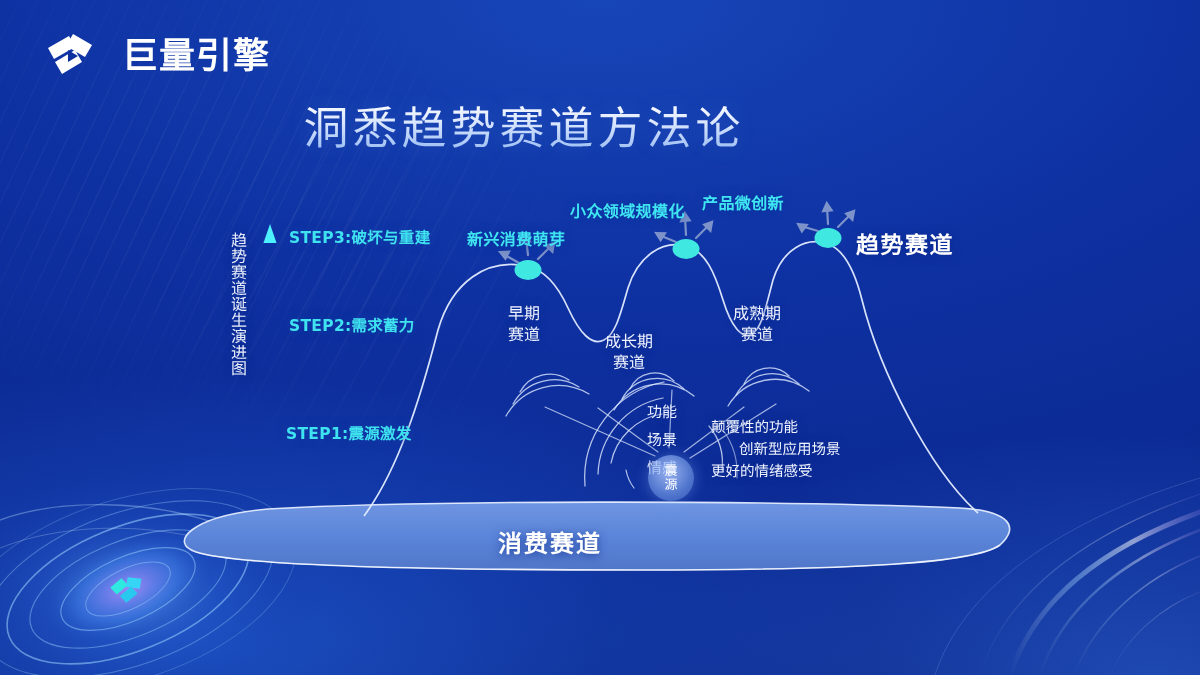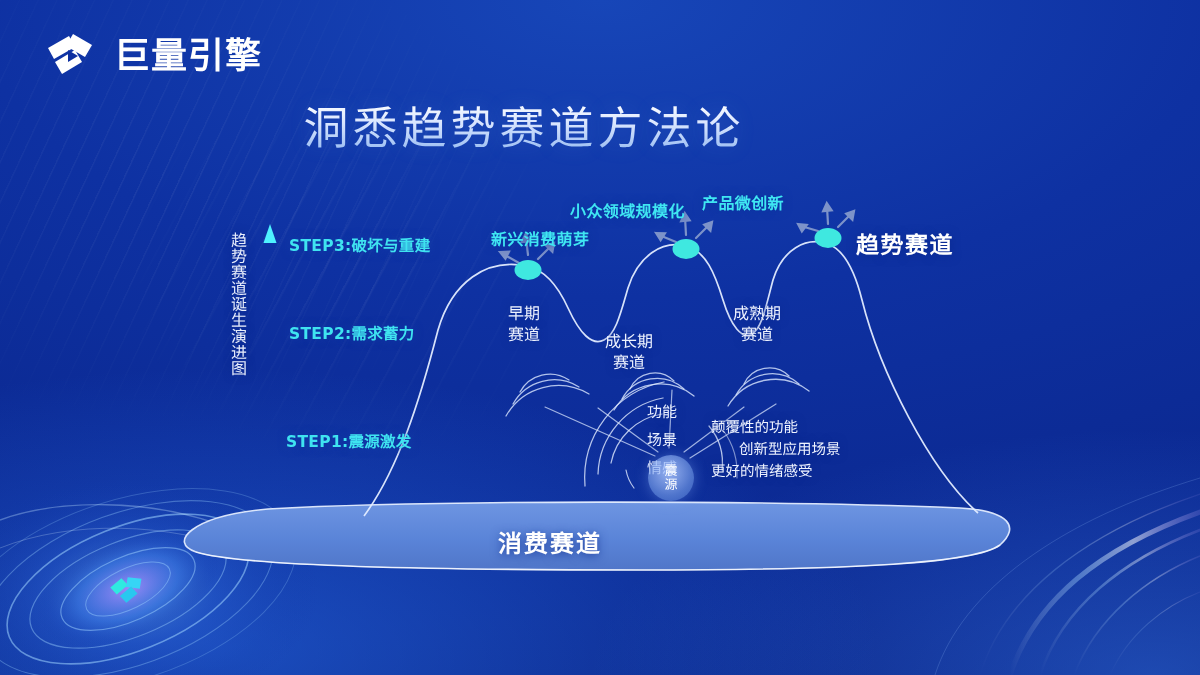--- a/index.html
+++ b/index.html
@@ -31,21 +31,21 @@
     position:absolute;left:140px;top:60px;width:600px;height:460px;
     background:repeating-linear-gradient(118deg,
        rgba(255,255,255,.05) 0px, rgba(255,255,255,.05) 1.2px,
        rgba(255,255,255,0) 3px, rgba(255,255,255,0) 26px);
     -webkit-mask-image:radial-gradient(60% 65% at 35% 45%, #000 0%, transparent 70%);
     mask-image:radial-gradient(60% 65% at 35% 45%, #000 0%, transparent 70%);
     pointer-events:none;
   }
 
   
-  .logo{position:absolute;left:42px;top:28px;display:flex;align-items:center;gap:16px;}
+  .logo{position:absolute;left:42px;top:28px;display:flex;align-items:center;gap:24px;}
   .logo .mark{width:56px;height:56px;}
   .logo .wordmark{
     font-size:36px;font-weight:700;color:#ffffff;letter-spacing:1px;
     font-family:"Liberation Sans","DejaVu Sans",sans-serif;
     line-height:1;
   }
 
   
   .title{
     position:absolute;left:0;top:92px;width:1048px;text-align:center;
@@ -65,34 +65,33 @@
     font-family:"DejaVu Sans","Liberation Sans",sans-serif;
     text-shadow:0 0 8px rgba(10,40,140,.9);
   }
 
   
   .step{
     position:absolute;color:#3fe3f0;font-size:15.5px;font-weight:700;
     letter-spacing:.3px;white-space:nowrap;
     font-family:"DejaVu Sans","Liberation Sans",sans-serif;
     text-shadow:0 0 10px rgba(20,60,170,.85);
-    margin-top:8px;
   }
   #step3{left:289px;top:225px;}
   #step2{left:289px;top:313px;}
   #step1{left:286px;top:421px;}
 
   
   .peak-label{
     position:absolute;color:#3fe6f2;font-weight:700;font-size:16px;
     white-space:nowrap;letter-spacing:.4px;
     font-family:"DejaVu Sans","Liberation Sans",sans-serif;
     text-shadow:0 0 10px rgba(10,50,160,.9);
   }
-  #plab0{left:491px;top:226px;}
+  #plab0{left:467px;top:226px;}
   #plab1{left:570px;top:198px;}
   #plab2{left:702px;top:190px;}
 
   
   .stage-label{
     position:absolute;color:#eef3ff;font-size:16px;line-height:1.32;
     text-align:center;white-space:nowrap;
     font-family:Liberation Sans, sans-serif;
     text-shadow:0 0 8px rgba(10,40,140,.85);
   }

